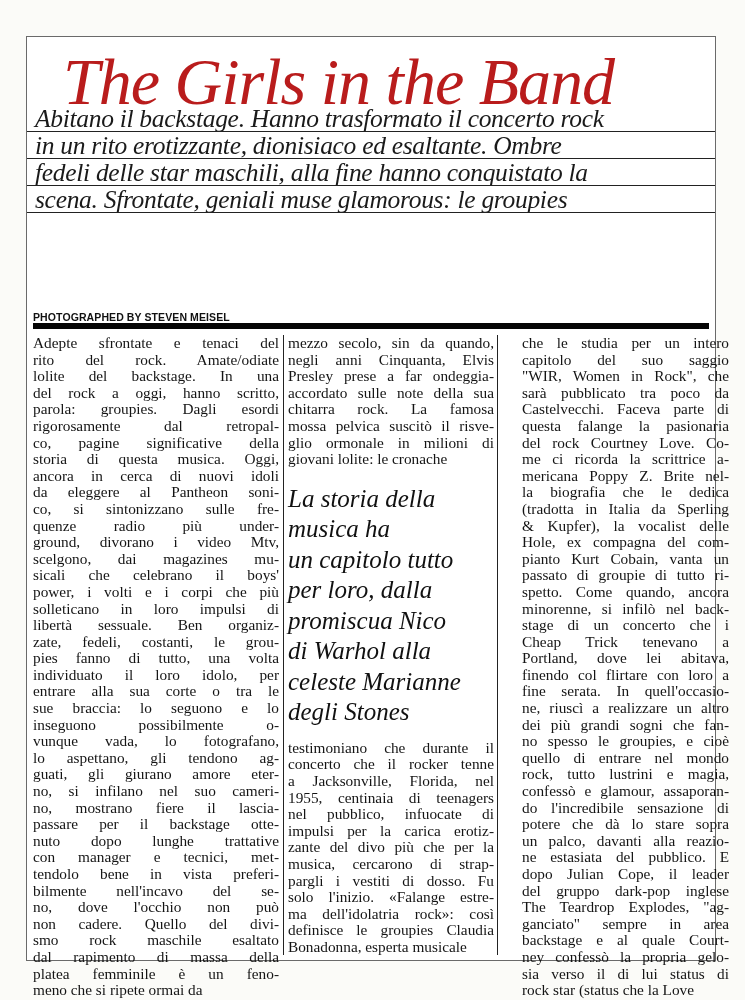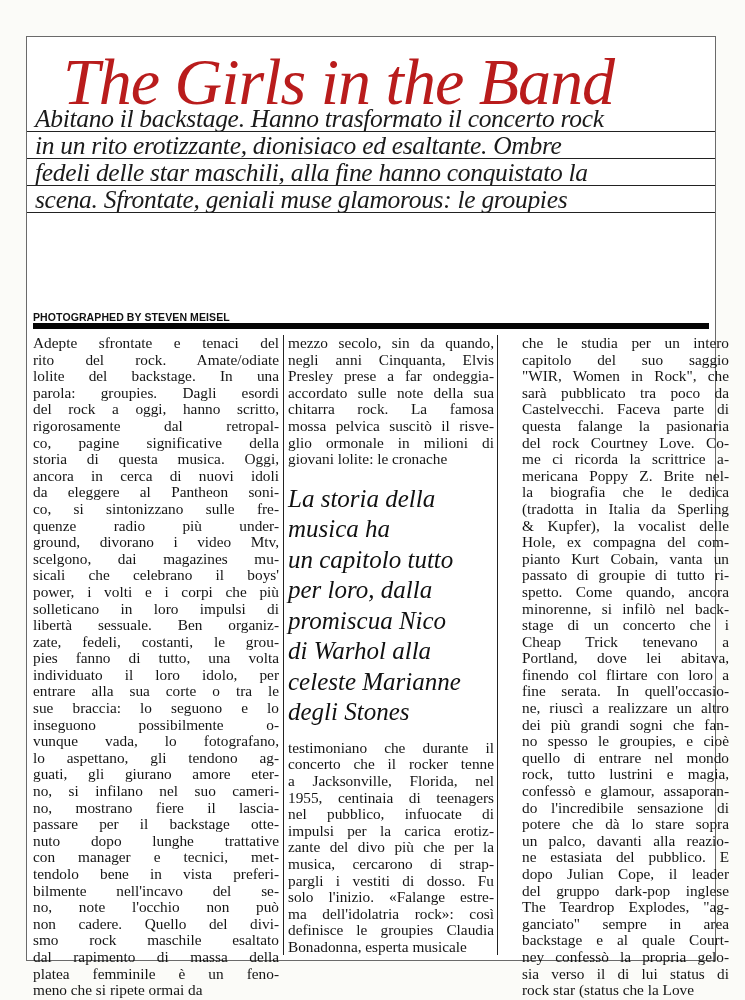--- a/index.html
+++ b/index.html
@@ -119,22 +119,22 @@
   </div>
 
   <div class="credit">PHOTOGRAPHED BY STEVEN MEISEL</div>
   <div class="rule"></div>
 
   <div class="cols">
     <div class="col col-1">
         <span class="line">Adepte sfrontate e tenaci del</span>
         <span class="line">rito del rock. Amate/odiate</span>
         <span class="line">lolite del backstage. In una</span>
+        <span class="line">del rock a oggi, hanno scritto,</span>
         <span class="line">parola: groupies. Dagli esordi</span>
-        <span class="line">del rock a oggi, hanno scritto,</span>
         <span class="line">rigorosamente dal retropal-</span>
         <span class="line">co, pagine significative della</span>
         <span class="line">storia di questa musica. Oggi,</span>
         <span class="line">ancora in cerca di nuovi idoli</span>
         <span class="line">da eleggere al Pantheon soni-</span>
         <span class="line">co, si sintonizzano sulle fre-</span>
         <span class="line">quenze radio più under-</span>
         <span class="line">ground, divorano i video Mtv,</span>
         <span class="line">scelgono, dai magazines mu-</span>
         <span class="line">sicali che celebrano il boys'</span>
@@ -150,21 +150,21 @@
         <span class="line">vunque vada, lo fotografano,</span>
         <span class="line">lo aspettano, gli tendono ag-</span>
         <span class="line">guati, gli giurano amore eter-</span>
         <span class="line">no, si infilano nel suo cameri-</span>
         <span class="line">no, mostrano fiere il lascia-</span>
         <span class="line">passare per il backstage otte-</span>
         <span class="line">nuto dopo lunghe trattative</span>
         <span class="line">con manager e tecnici, met-</span>
         <span class="line">tendolo bene in vista preferi-</span>
         <span class="line">bilmente nell'incavo del se-</span>
-        <span class="line">no, note l'occhio non può</span>
+        <span class="line">no, dove l'occhio non può</span>
         <span class="line">non cadere. Quello del divi-</span>
         <span class="line">smo rock maschile esaltato</span>
         <span class="line">dal rapimento di massa della</span>
         <span class="line">platea femminile è un feno-</span>
         <span class="line last">meno che si ripete ormai da</span>
       </div>
     <div class="sep sep-1"></div>
 
     <div class="col col-2">
       <div>

